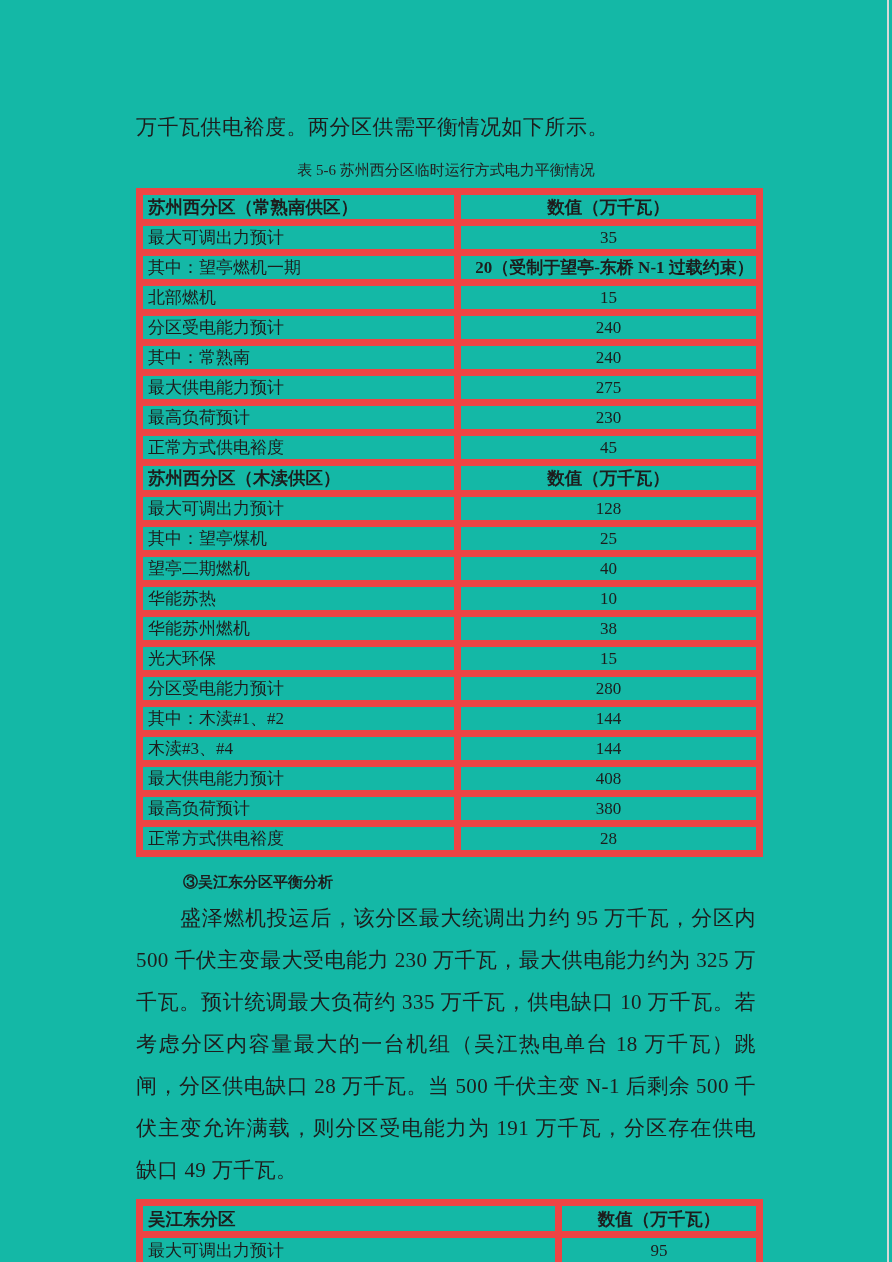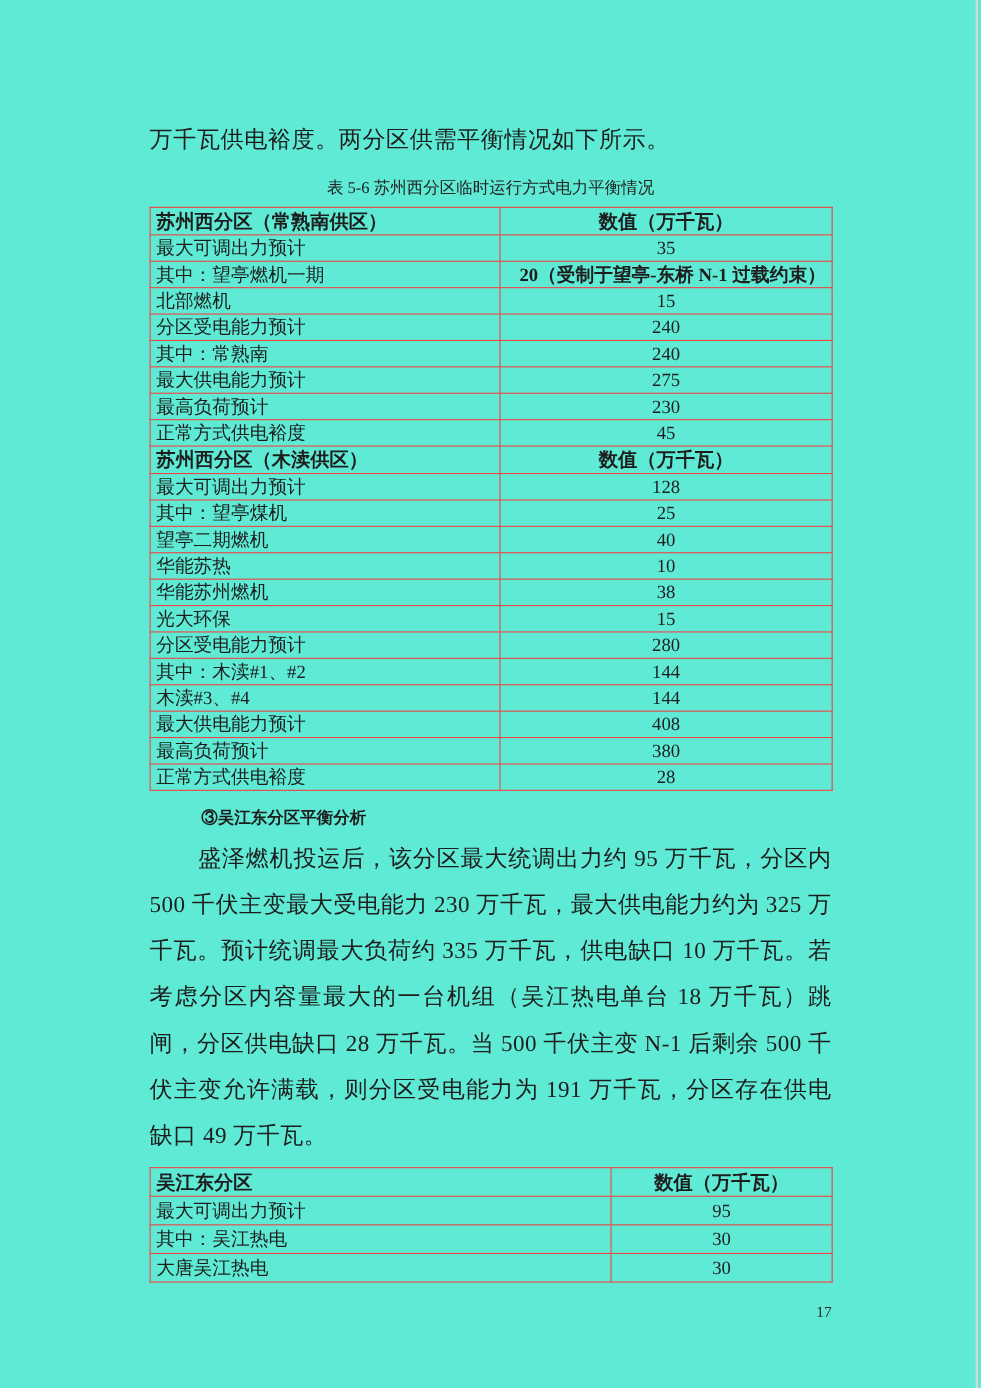--- a/index.html
+++ b/index.html
@@ -1,19 +1,19 @@
 <!DOCTYPE html>
 <html><head>
 <meta charset="utf-8">
 <style>
   html,body { margin:0; padding:0; background:#ffffff; }
   .page {
     position:relative;
     width:892px; height:1262px;
-    background:#5eead4;
+    background:#14b8a6;
     overflow:hidden;
     font-family:"Liberation Serif","DejaVu Serif",serif;
     color:#1d1d1d;
   }
   .scan-edge-right {
     position:absolute; top:0; right:3px; width:2px; height:100%;
     background:#d9d9d9;
   }
   .content { position:absolute; left:136px; top:0; width:620px; }
   .intro {
@@ -22,21 +22,21 @@
     letter-spacing:0.5px;
   }
   .caption {
     margin-top:19px;
     text-align:center;
     font-size:15px;
     color:#222222;
   }
   table { border-collapse:collapse; table-layout:fixed; width:620px; margin-top:8px; }
   td {
-    border:1px solid #ef4444;
+    border:7px solid #ef4444;
     font-size:17px;
     height:23px;
     padding:0;
     overflow:hidden;
     white-space:nowrap;
     vertical-align:middle;
   }
   .label-cell { text-align:left; padding-left:5px; }
   .value-cell { text-align:center; }
   .header-cell { font-weight:bold; font-size:17.5px; }

